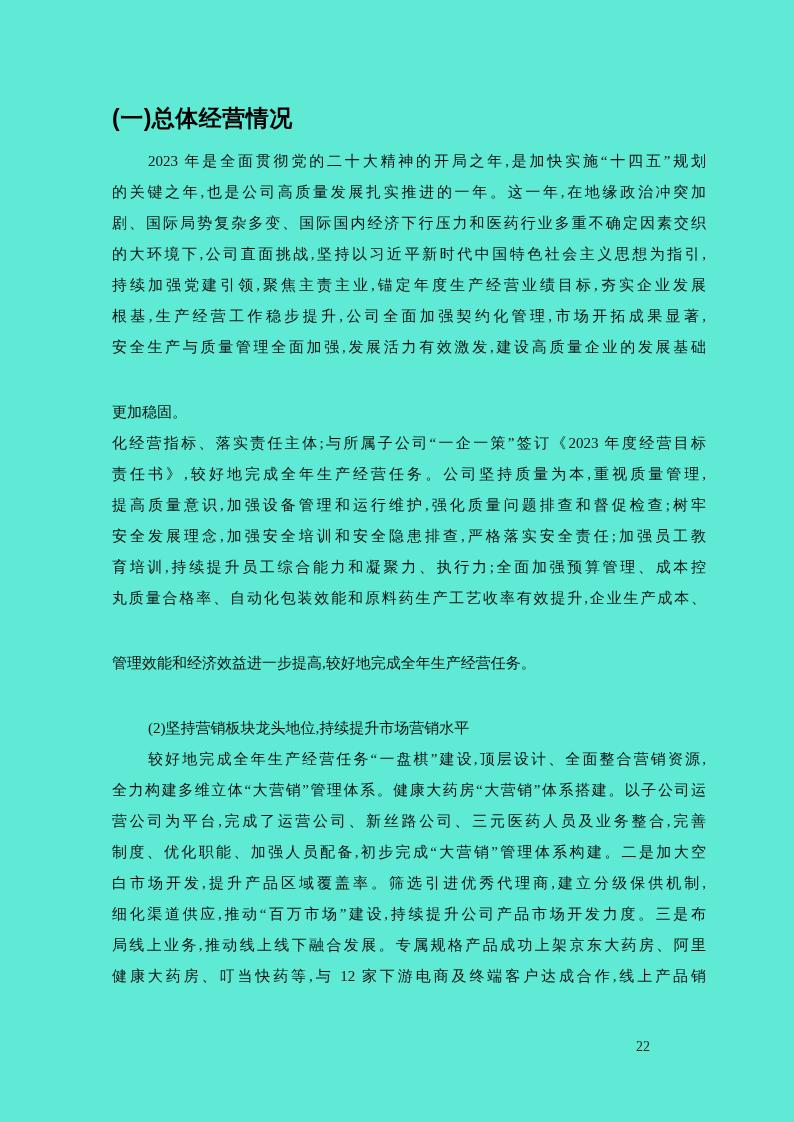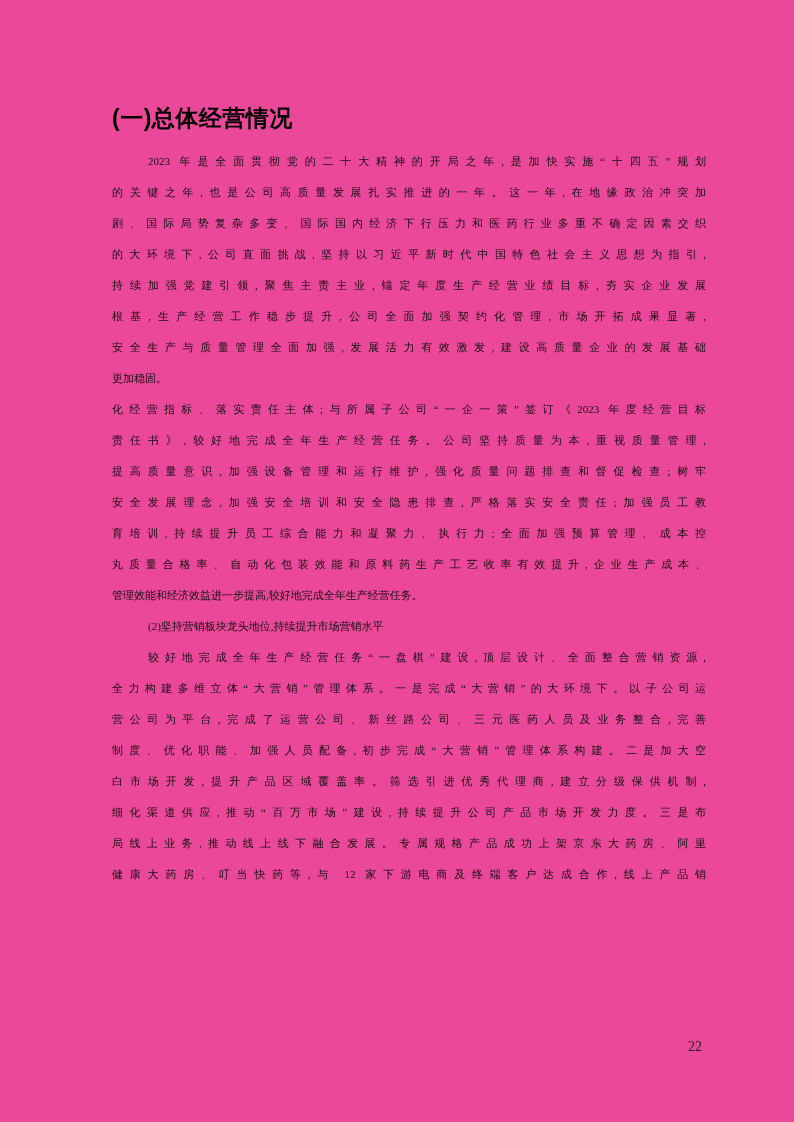--- a/index.html
+++ b/index.html
@@ -1,21 +1,21 @@
 <!DOCTYPE html>
 <html><head>
 <meta charset="utf-8">
 <style>
   html, body { margin: 0; padding: 0; background: #e8e8e8; }
   .page {
     position: relative;
     width: 794px;
     height: 1122px;
     margin: 0 auto;
-    background: #ec4899;
+    background: #5eead4;
     color: #0a0a0a;
     font-family: "Liberation Serif", "DejaVu Serif", serif;
     overflow: hidden;
   }
   .content {
     position: absolute;
     left: 112px;
     top: 100px;
     width: 594px;
   }
@@ -23,32 +23,32 @@
     font-family: "Liberation Sans", "DejaVu Sans", sans-serif;
     font-weight: 700;
     font-size: 23px;
     line-height: 36px;
     letter-spacing: 0.5px;
     margin: 0 0 10px 0;
     color: #000000;
   }
   .para { margin: 0; padding: 0; }
   .line {
-    font-size: 11px;
+    font-size: 15px;
     line-height: 31px;
     text-align: justify;
     text-align-last: justify;
     white-space: nowrap;
     color: #111111;
   }
   .line.first { text-indent: 36px; }
-  .line.endp { text-align-last: left; }
+  .line.endp { text-align-last: left; margin-top: 34px; }
   .page-number {
     position: absolute;
-    left: 688px;
+    left: 636px;
     top: 1039px;
     font-size: 14px;
     color: #222222;
   }
 </style>
 </head>
 <body>
 
 <div class="page">
   <div class="content">
@@ -71,21 +71,21 @@
           <div class="line">安全发展理念,加强安全培训和安全隐患排查,严格落实安全责任;加强员工教</div>
           <div class="line">育培训,持续提升员工综合能力和凝聚力、执行力;全面加强预算管理、成本控</div>
           <div class="line">丸质量合格率、自动化包装效能和原料药生产工艺收率有效提升,企业生产成本、</div>
           <div class="line endp">管理效能和经济效益进一步提高,较好地完成全年生产经营任务。</div>
         </div>
         <div class="para">
           <div class="line first endp">(2)坚持营销板块龙头地位,持续提升市场营销水平</div>
         </div>
         <div class="para">
           <div class="line first">较好地完成全年生产经营任务“一盘棋”建设,顶层设计、全面整合营销资源,</div>
-          <div class="line">全力构建多维立体“大营销”管理体系。一是完成“大营销”的大环境下。以子公司运</div>
+          <div class="line">全力构建多维立体“大营销”管理体系。健康大药房“大营销”体系搭建。以子公司运</div>
           <div class="line">营公司为平台,完成了运营公司、新丝路公司、三元医药人员及业务整合,完善</div>
           <div class="line">制度、优化职能、加强人员配备,初步完成“大营销”管理体系构建。二是加大空</div>
           <div class="line">白市场开发,提升产品区域覆盖率。筛选引进优秀代理商,建立分级保供机制,</div>
           <div class="line">细化渠道供应,推动“百万市场”建设,持续提升公司产品市场开发力度。三是布</div>
           <div class="line">局线上业务,推动线上线下融合发展。专属规格产品成功上架京东大药房、阿里</div>
           <div class="line">健康大药房、叮当快药等,与 12 家下游电商及终端客户达成合作,线上产品销</div>
         </div>
       </div>
   </div>
   <div class="page-number">22</div>

